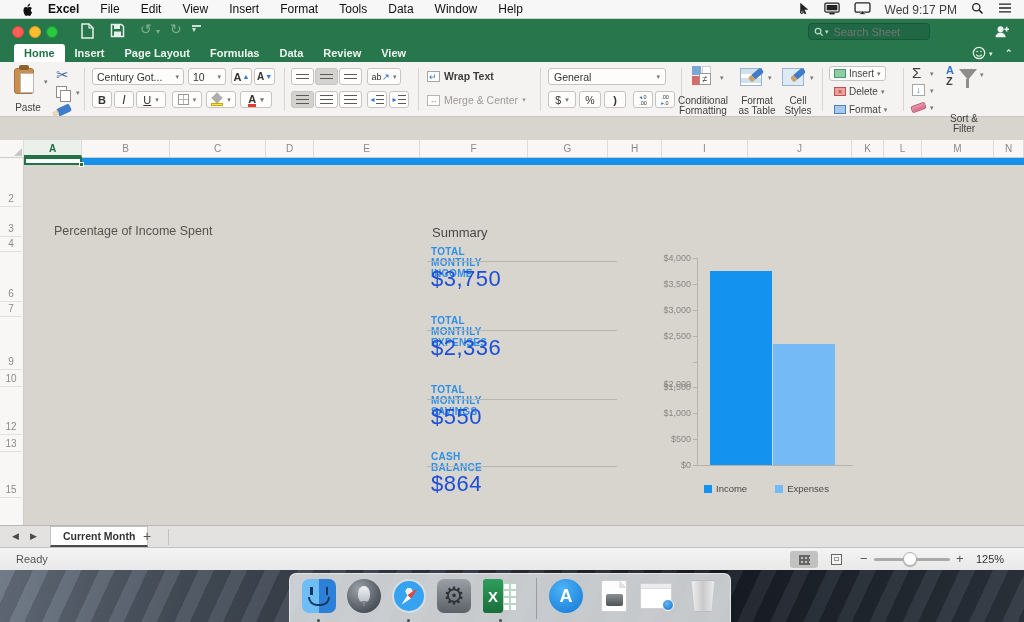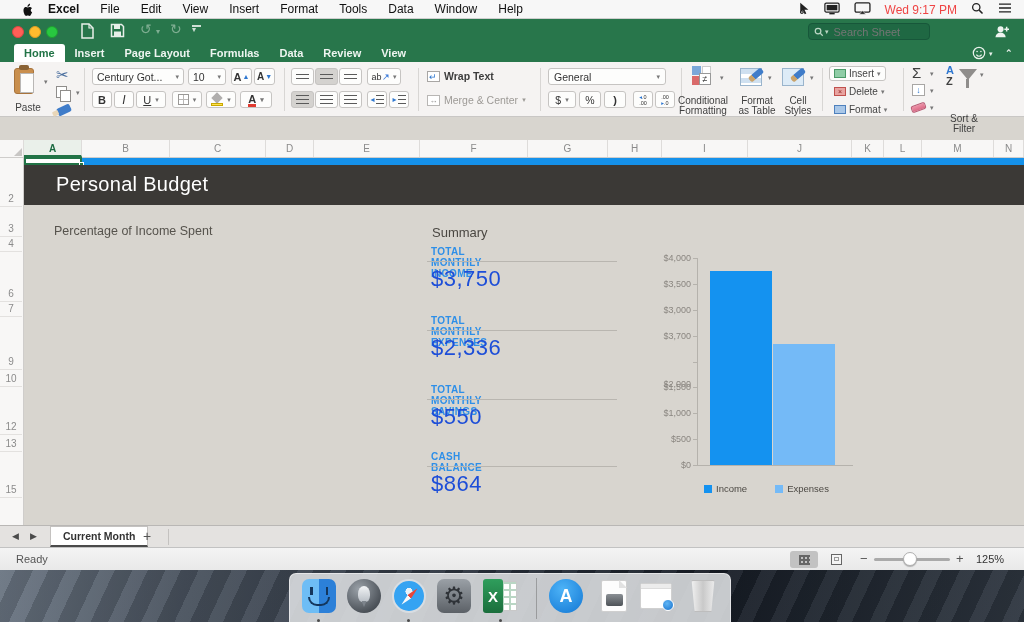--- a/index.html
+++ b/index.html
@@ -81,21 +81,21 @@
           </svg></span>
       <span><svg width="16" height="13" viewBox="0 0 18 14">
             <rect x="1" y="1" width="16" height="10" rx="1.5" fill="none" stroke="#222" stroke-width="1.4"></rect>
             <rect x="3" y="3" width="12" height="6" fill="#222"></rect>
             <rect x="6" y="12" width="6" height="1.6" fill="#222"></rect>
           </svg></span>
       <span><svg width="17" height="13" viewBox="0 0 18 14">
             <rect x="1" y="1" width="16" height="10" rx="1.5" fill="none" stroke="#222" stroke-width="1.4"></rect>
             <path d="M5.5 13.2h7L9 9.4z" fill="#222" stroke="#f7f7f7" stroke-width=".6"></path>
           </svg></span>
-      <span style="font-size:12px;color:#ef4444;">Wed 9:17 PM</span>
+      <span style="font-size:12px;color:#404040;">Wed 9:17 PM</span>
       <span><svg width="13" height="13" viewBox="0 0 16 16">
             <circle cx="6.5" cy="6.5" r="4.5" fill="none" stroke="#222" stroke-width="1.6"></circle>
             <path d="M10 10l4.2 4.2" stroke="#222" stroke-width="1.8"></path>
           </svg></span>
       <span><svg width="14" height="12" viewBox="0 0 16 14">
             <g stroke="#222" stroke-width="1.5">
               <path d="M1 2.5h14M1 7h14M1 11.5h14"></path>
             </g>
           </svg></span>
     </div>
@@ -375,23 +375,20 @@
       <div class="rowh" style="top: 278px; line-height: 15px;">13</div>
       <div class="rowh" style="top: 324px; line-height: 15px;">15</div>
     </div>
 
   <div id="sheet" class="ab">
 
     <div class="ab" style="left:56px;top:0;width:944px;height:7px;background:#1591ea;"></div>
     <div class="ab" style="left:0;top:-1px;width:58px;height:8px;background:#fff;border:2px solid #217346;"></div>
     <div class="ab" style="left:55px;top:4px;width:5px;height:5px;background:#217346;border:1px solid #fff;"></div>
 
-    <div class="ab" style="left:0;top:7px;width:1000px;height:40px;background:#3b3936;">
-      <span class="ab" style="left:32px;top:8px;color:#fff;font-size:20px;letter-spacing:.3px;">Personal Budget</span>
-    </div>
 
     <span class="ab" style="left:30px;top:66px;color:#56534d;font-size:12.5px;">Percentage of Income Spent</span>
 
 
     <span class="ab" style="left:408px;top:67px;color:#4a4742;font-size:13px;">Summary</span>
     <div id="metrics" class="ab" style="left:0;top:0;">
         <div class="metric-label" style="left: 407px; top: 88px;">TOTAL MONTHLY INCOME</div>
         <div class="metric-line" style="left: 403px; top: 103px;"></div>
         <div class="metric-value" style="left: 407px; top: 108px;">$3,750</div>
         <div class="metric-label" style="left: 407px; top: 157px;">TOTAL MONTHLY EXPENSES</div>
@@ -410,21 +407,21 @@
       <div class="ab" style="left:673px;top:307px;width:156px;height:1px;background:#b5b2ac;"></div>
       <div class="ab" id="bar-income" style="left: 686px; top: 113px; width: 62px; height: 194px; background: rgb(20, 146, 240);"></div>
       <div class="ab" id="bar-expenses" style="left: 749px; top: 186px; width: 62px; height: 121px; background: rgb(116, 186, 247);"></div>
       <div id="bar-ticks">
           <div class="tick-label ab" style="left: 623px; top: 95px;">$4,000</div>
           <div style="position: absolute; left: 669px; top: 100px; width: 4px; height: 1px; background: rgb(181, 178, 172);"></div>
           <div class="tick-label ab" style="left: 623px; top: 120.875px;">$3,500</div>
           <div style="position: absolute; left: 669px; top: 125.875px; width: 4px; height: 1px; background: rgb(181, 178, 172);"></div>
           <div class="tick-label ab" style="left: 623px; top: 146.75px;">$3,000</div>
           <div style="position: absolute; left: 669px; top: 151.75px; width: 4px; height: 1px; background: rgb(181, 178, 172);"></div>
-          <div class="tick-label ab" style="left: 623px; top: 172.625px;">$3,700</div>
+          <div class="tick-label ab" style="left: 623px; top: 172.625px;">$2,500</div>
           <div style="position: absolute; left: 669px; top: 177.625px; width: 4px; height: 1px; background: rgb(181, 178, 172);"></div>
           <div class="tick-label ab" style="left: 623px; top: 198.5px; margin-top: 22px;">$2,000</div>
           <div style="position: absolute; left: 669px; top: 203.5px; width: 4px; height: 1px; background: rgb(181, 178, 172);"></div>
           <div class="tick-label ab" style="left: 623px; top: 224.375px;">$1,500</div>
           <div style="position: absolute; left: 669px; top: 229.375px; width: 4px; height: 1px; background: rgb(181, 178, 172);"></div>
           <div class="tick-label ab" style="left: 623px; top: 250.25px;">$1,000</div>
           <div style="position: absolute; left: 669px; top: 255.25px; width: 4px; height: 1px; background: rgb(181, 178, 172);"></div>
           <div class="tick-label ab" style="left: 623px; top: 276.125px;">$500</div>
           <div style="position: absolute; left: 669px; top: 281.125px; width: 4px; height: 1px; background: rgb(181, 178, 172);"></div>
           <div class="tick-label ab" style="left: 623px; top: 302px;">$0</div>

